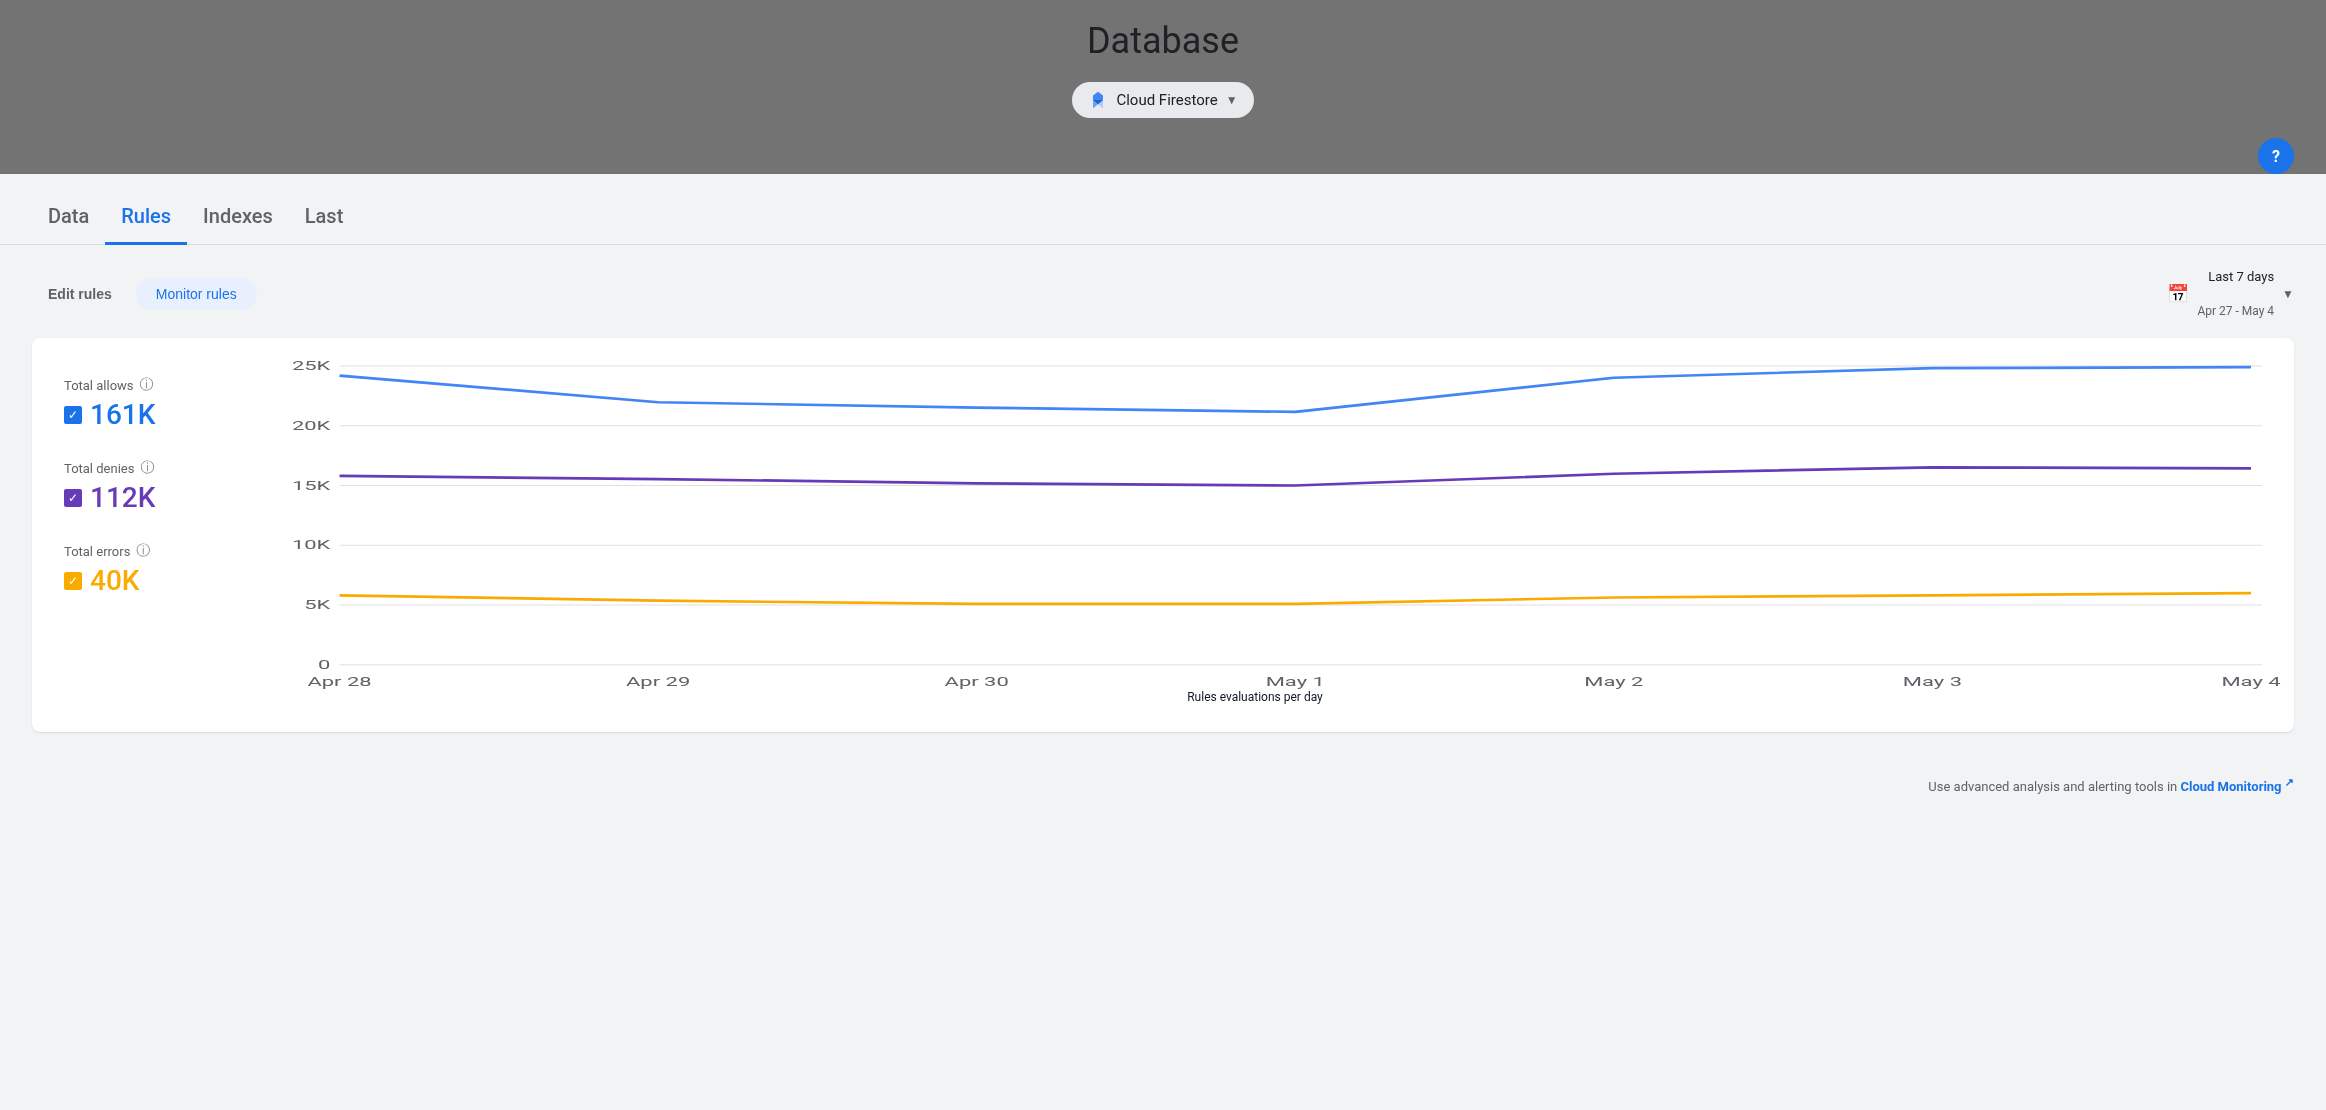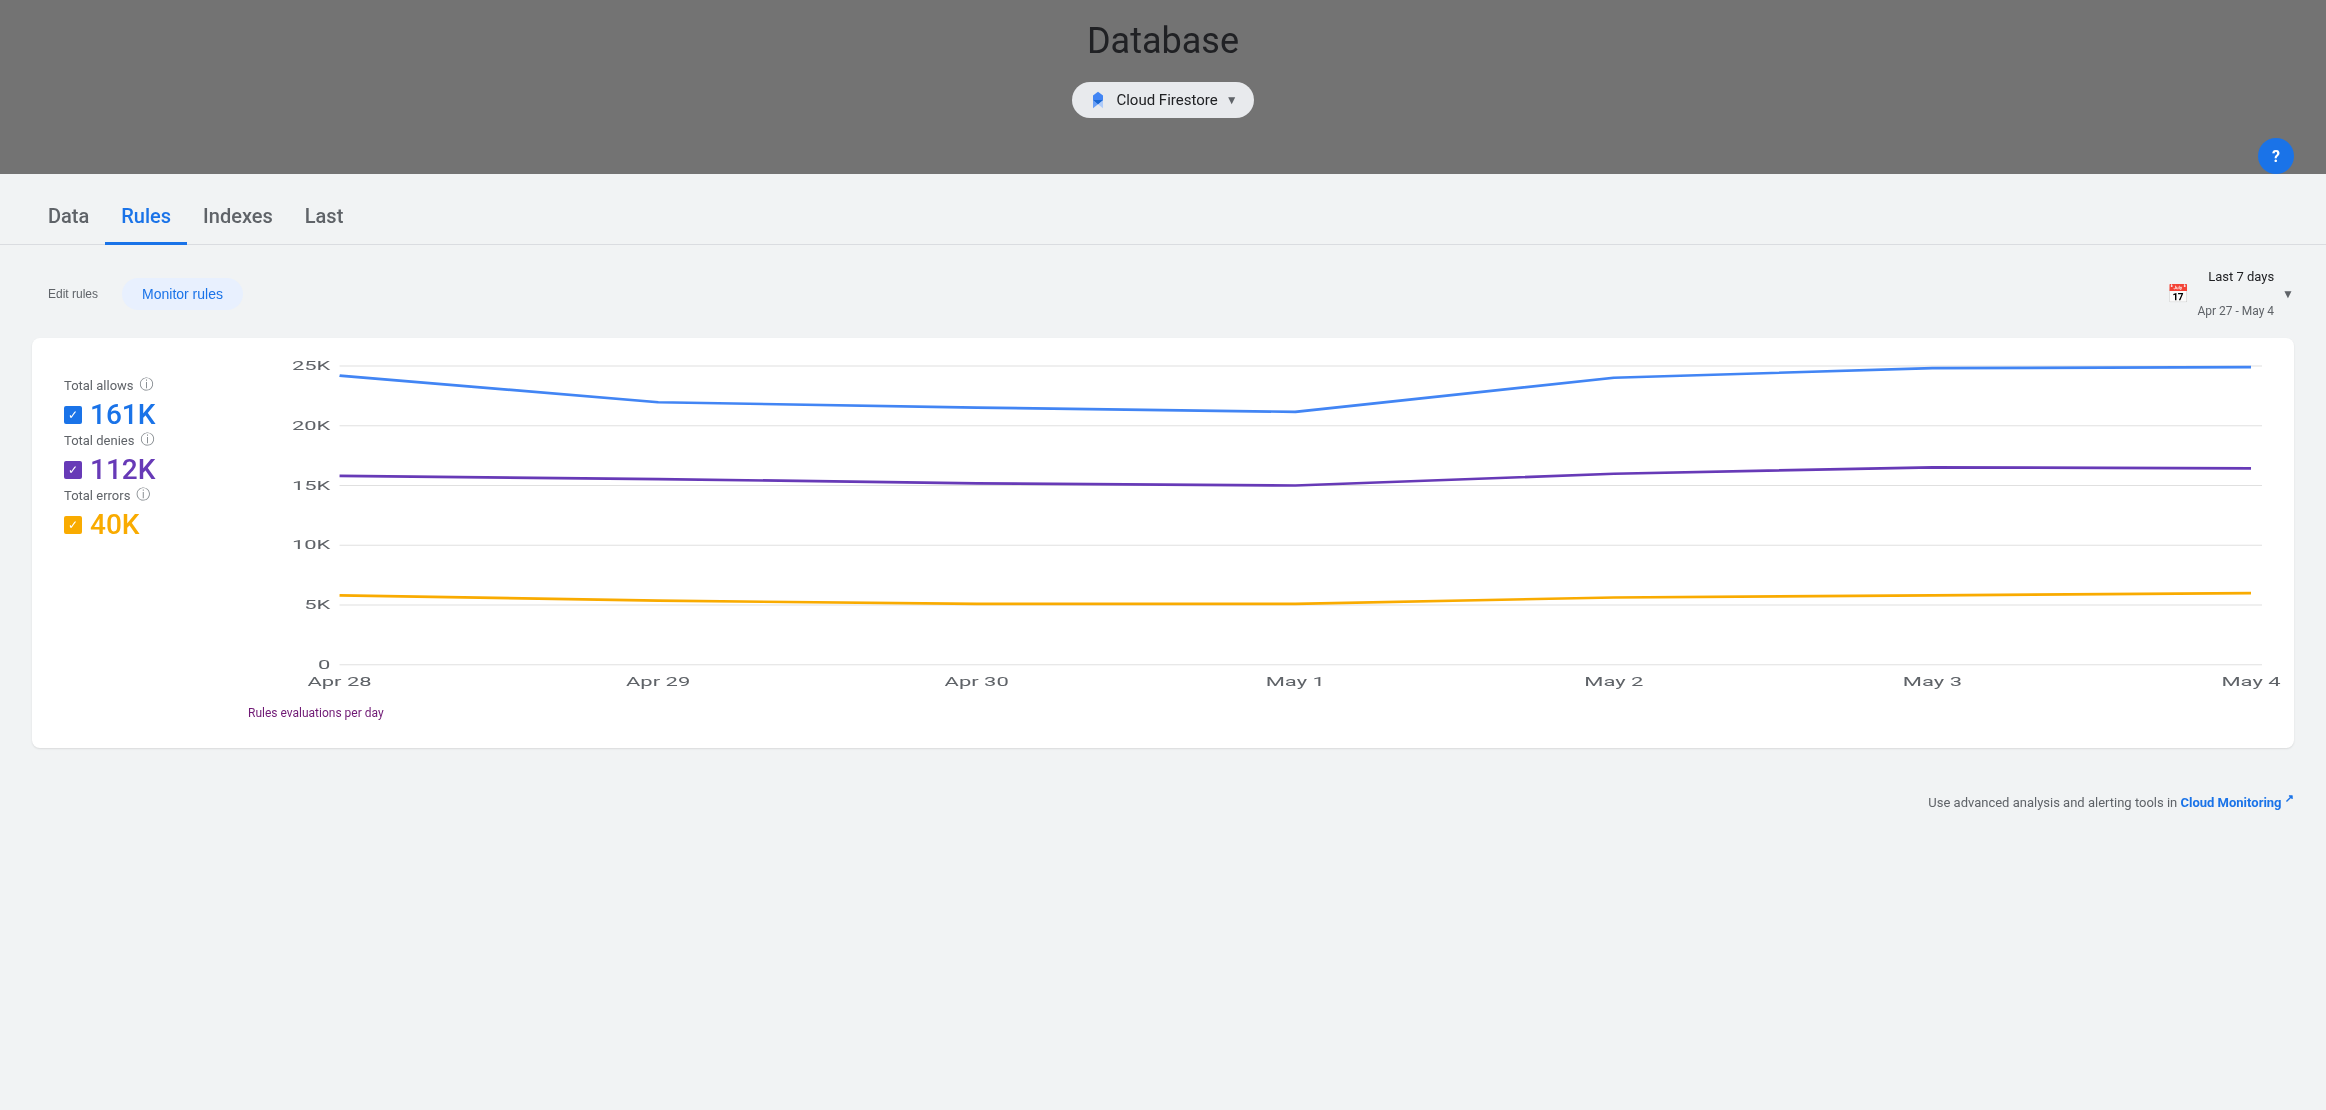--- a/index.html
+++ b/index.html
@@ -77,22 +77,22 @@
     .main-content {
       padding: 24px 32px;
     }
     .toolbar {
       display: flex;
       align-items: center;
       margin-bottom: 20px;
     }
     .btn-text {
       padding: 8px 16px;
-      font-size: 12px;
-      font-weight: 400;
+      font-size: 14px;
+      font-weight: 700;
       color: #5f6368;
       background: transparent;
       border: none;
       border-radius: 4px;
       cursor: pointer;
     }
     .btn-filled {
       padding: 8px 20px;
       font-size: 14px;
       font-weight: 500;
@@ -134,20 +134,21 @@
       box-shadow: 0 1px 2px rgba(0,0,0,0.1);
     }
     .chart-layout {
       display: flex;
       gap: 24px;
     }
     .legend-panel {
       min-width: 160px;
       display: flex;
       flex-direction: column;
+      gap: 28px;
       padding-top: 10px;
     }
     .legend-item {}
     .legend-label {
       display: flex;
       align-items: center;
       gap: 6px;
       font-size: 13px;
       color: #5f6368;
       margin-bottom: 4px;
@@ -182,24 +183,24 @@
     .checkbox.gold { background: #f9ab00; }
     .chart-area {
       flex: 1;
       position: relative;
     }
     .chart-svg-container {
       width: 100%;
       height: 320px;
     }
     .chart-x-label {
-      text-align: left;
+      text-align: center;
       font-size: 12px;
-      color: #701a75;
-      margin-top: 20px;
+      color: #0f172a;
+      margin-top: 4px;
     }
     .footer-note {
       text-align: right;
       padding: 20px 32px;
       font-size: 13px;
       color: #5f6368;
     }
     .footer-note a {
       color: #1a73e8;
       text-decoration: none;

